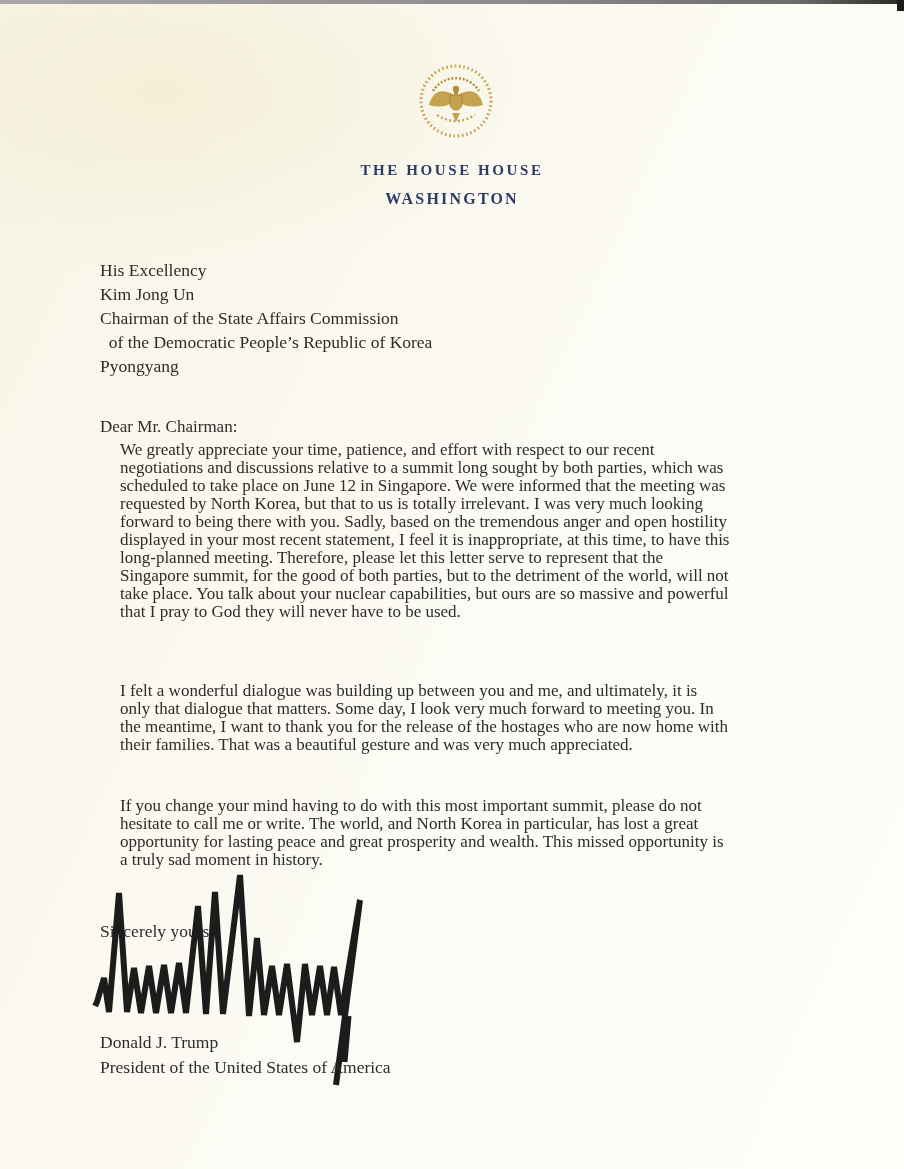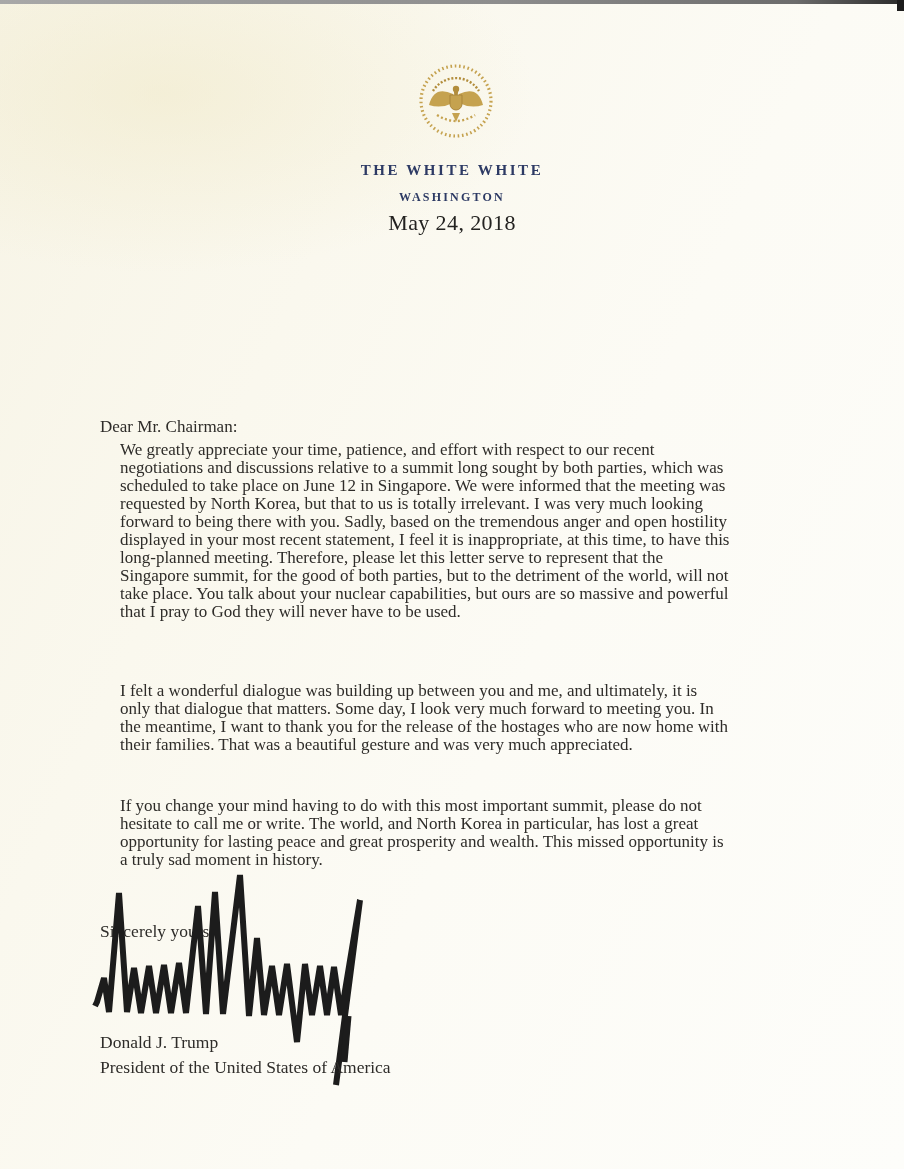--- a/index.html
+++ b/index.html
@@ -22,21 +22,21 @@
     position:absolute;top:0;right:0;width:7px;height:11px;background:#1c1c1c;
   }
   .seal{position:absolute;left:417px;top:62px;width:78px;height:78px;}
   .org{
     position:absolute;top:162px;left:0;width:100%;
     text-align:center;font-size:15px;font-weight:bold;
     letter-spacing:2.6px;color:#2d3a64;
   }
   .loc{
     position:absolute;top:190px;left:0;width:100%;
-    text-align:center;font-size:12px;font-weight:bold;
+    text-align:center;font-size:16px;font-weight:bold;
     letter-spacing:2.2px;color:#2d3a64;
   }
   .date{
     position:absolute;top:210px;left:0;width:100%;
     text-align:center;font-size:22px;letter-spacing:0.4px;color:#232220;
   }
   .block{
     position:absolute;left:100px;width:700px;
     font-size:17px;white-space:pre-wrap;
   }
@@ -64,24 +64,28 @@
     <path d="M16 29 A27 27 0 0 1 62 29" fill="none" stroke="#b28d3c" stroke-width="2.4" stroke-dasharray="2,1.8"></path>
     <path d="M12 43 Q17 23 36 32 L36 41 Q24 47 12 43 Z" fill="#c5a24f"></path>
     <path d="M66 43 Q61 23 42 32 L42 41 Q54 47 66 43 Z" fill="#c5a24f"></path>
     <circle cx="39" cy="27" r="3.2" fill="#b28d3c"></circle>
     <path d="M36.5 27 L41.5 27 L40.5 34 L37.5 34 Z" fill="#b28d3c"></path>
     <path d="M33 33 h12 v9 a6 6 0 0 1 -12 0 Z" fill="#c5a24f" stroke="#a9853a" stroke-width="1"></path>
     <path d="M35 51 L39 60 L43 51 Z" fill="#c5a24f"></path>
     <path d="M20 53 Q39 65 58 53" fill="none" stroke="#c5a24f" stroke-width="2.4" stroke-dasharray="2,2.4"></path>
   </svg>
 
-  <div class="org">THE WHITE WHITE</div>
+  <div class="org">THE HOUSE HOUSE</div>
   <div class="loc">WASHINGTON</div>
-  <div class="date">May 24, 2018</div>
 
+  <div class="block recipient">His Excellency
+Kim Jong Un
+Chairman of the State Affairs Commission
+  of the Democratic People’s Republic of Korea
+Pyongyang</div>
   <div class="block salutation">Dear Mr. Chairman:</div>
 
   <div class="block para p1">We greatly appreciate your time, patience, and effort with respect to our recent
 negotiations and discussions relative to a summit long sought by both parties, which was
 scheduled to take place on June 12 in Singapore. We were informed that the meeting was
 requested by North Korea, but that to us is totally irrelevant. I was very much looking
 forward to being there with you. Sadly, based on the tremendous anger and open hostility
 displayed in your most recent statement, I feel it is inappropriate, at this time, to have this
 long-planned meeting. Therefore, please let this letter serve to represent that the
 Singapore summit, for the good of both parties, but to the detriment of the world, will not

